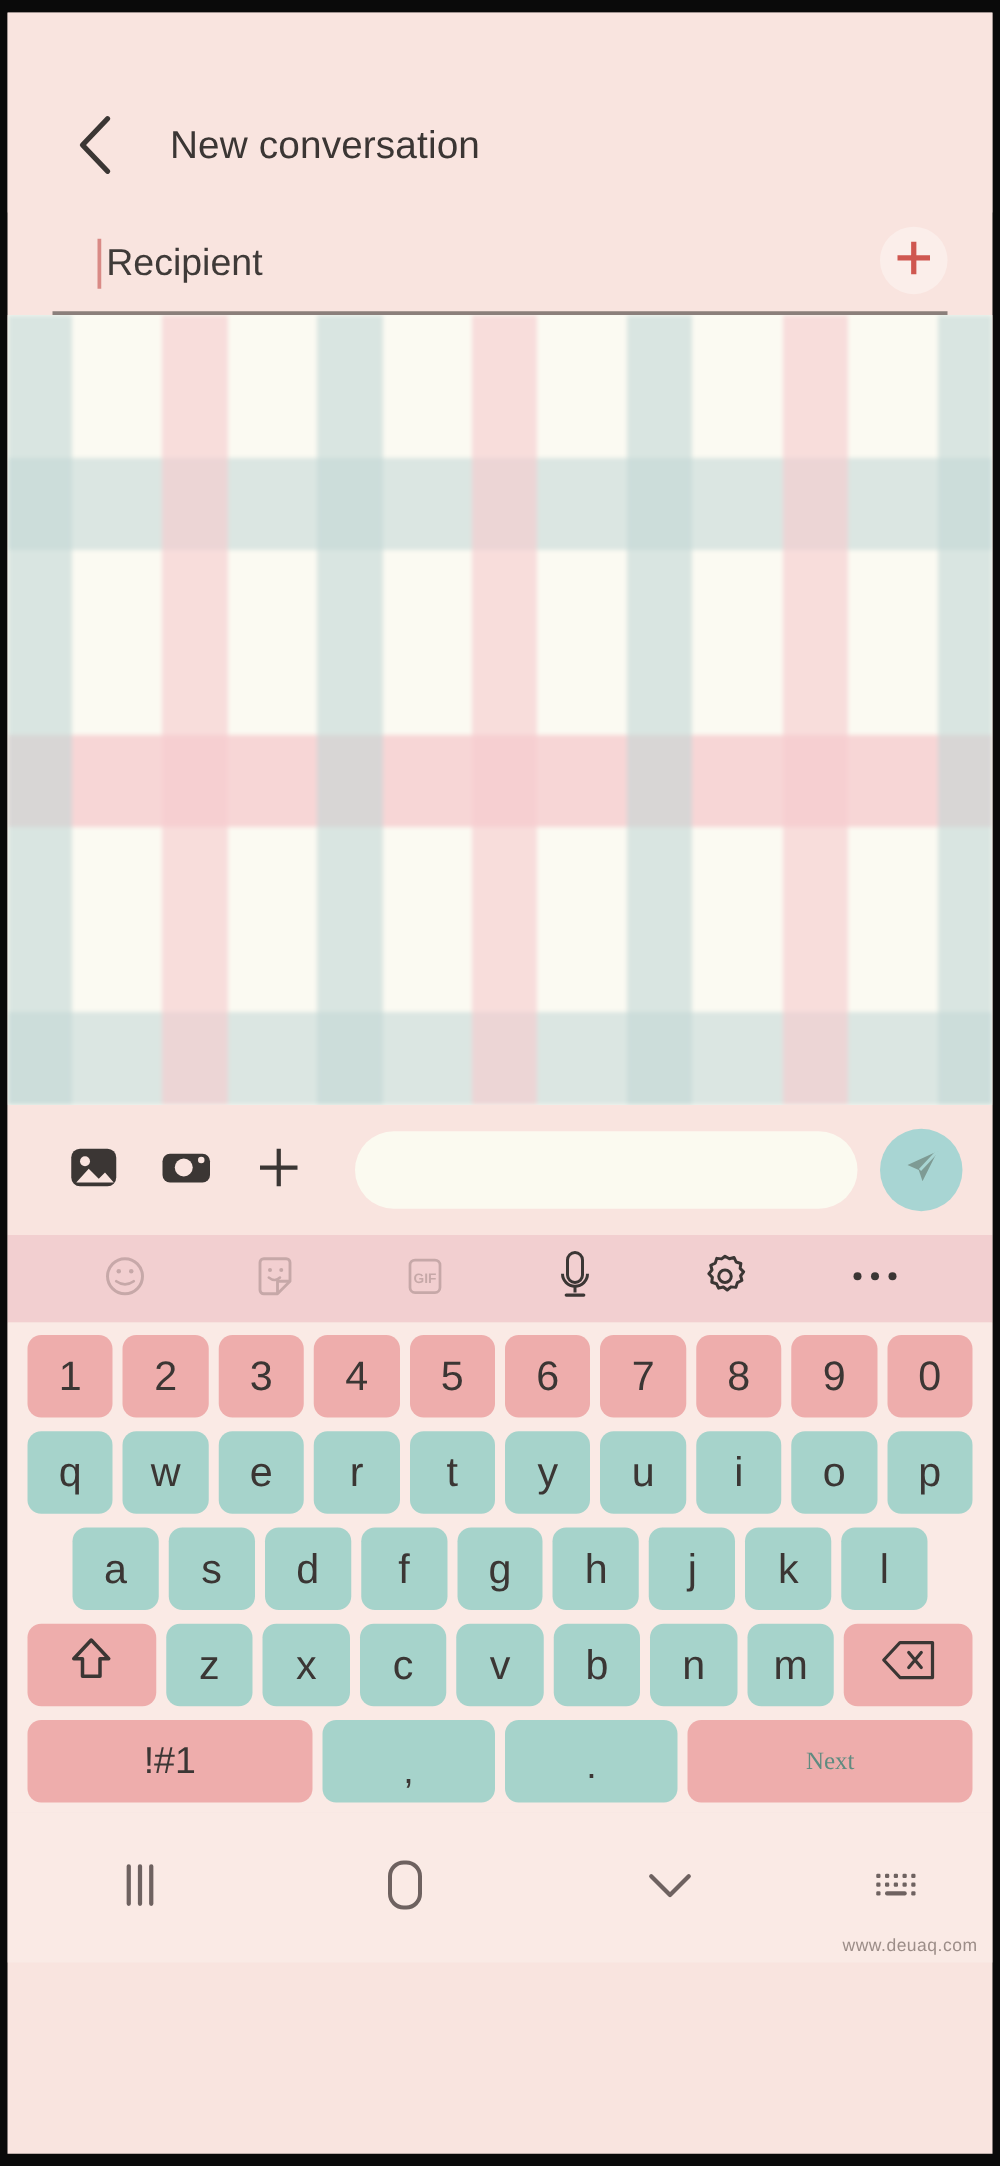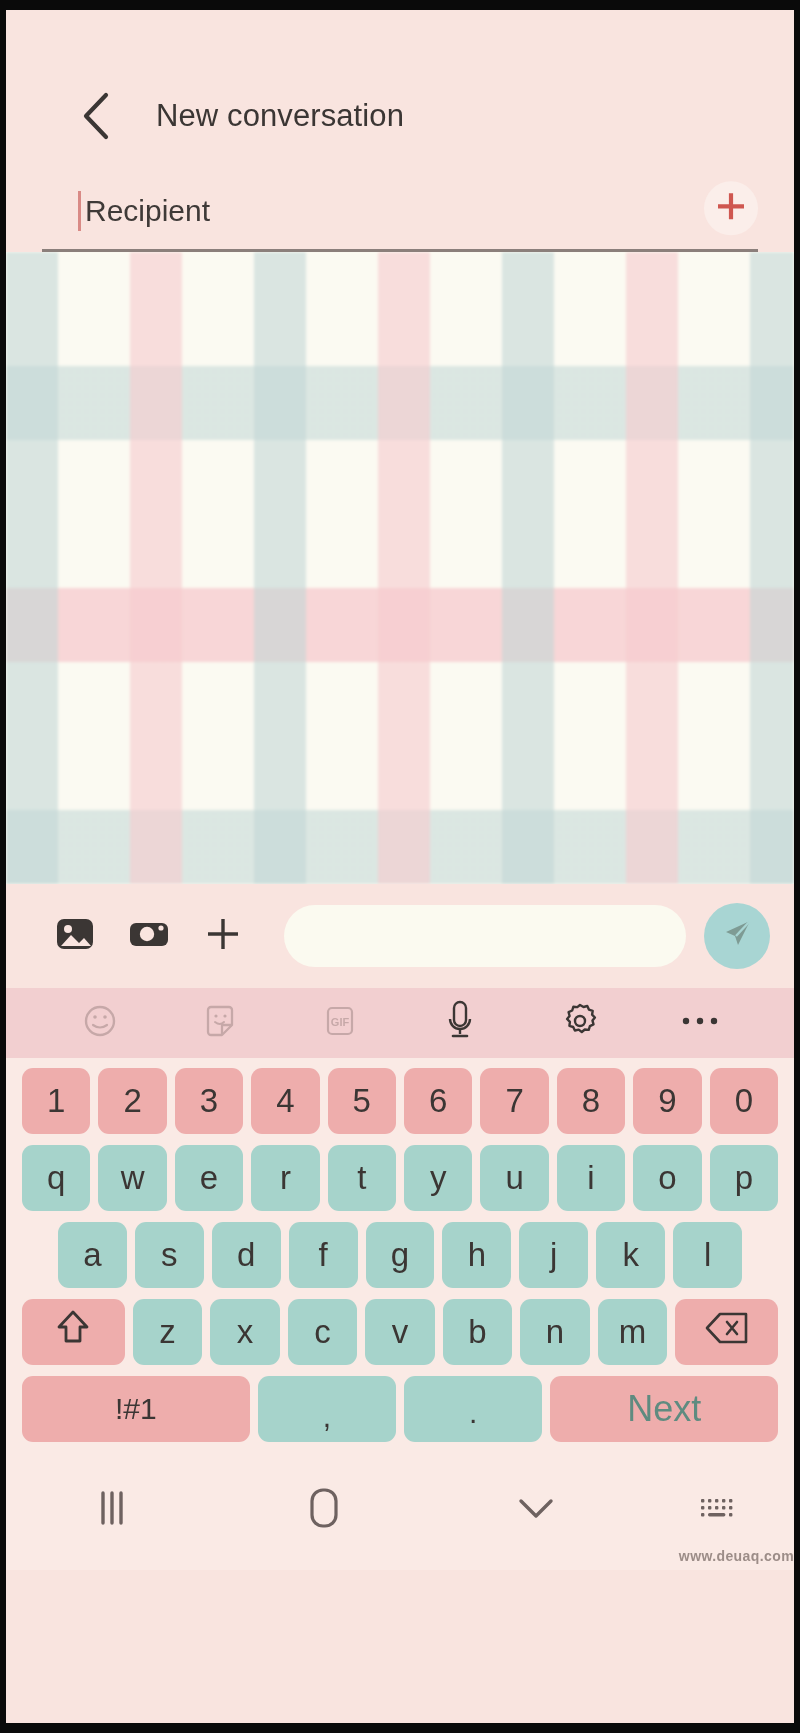--- a/index.html
+++ b/index.html
@@ -22,21 +22,21 @@
     border-top: 10px solid #0a0a0a;
     border-bottom: 10px solid #0a0a0a;
   }
 
   
   .app-header {
     height: 160px;
     background: #f9e4df;
     display: flex;
     align-items: center;
-    padding-left: 64px;
+    padding-left: 44px;
     padding-top: 52px;
   }
   .back-btn {
     width: 52px; height: 52px;
     display: flex; align-items: center; justify-content: center;
     cursor: pointer;
     flex: 0 0 auto;
   }
   .back-btn svg { display:block; }
   .header-title {
@@ -192,46 +192,45 @@
   .key.num { background: #eeadac; }
   .key.letter { background: #a6d3cb; }
   .key.fn-pink { background: #eeadac; }
   .key.fn-mint { background: #a6d3cb; }
   .row-letters2 { padding: 0 42px; }
   .key.shift, .key.backspace { flex: 1.48 1 0; }
   .key.sym { flex: 1.48 1 0; font-size: 30px; }
   .key.comma { flex: 0.9 1 0; font-size: 30px; align-items: flex-end; padding-bottom: 8px; }
   .key.space { flex: 5.1 1 0; font-size: 26px; color: #4a4542; }
   .key.period { flex: 0.9 1 0; font-size: 30px; align-items: flex-end; padding-bottom: 12px; }
-  .key.next { flex: 1.48 1 0; font-size: 36px; color: #5f8b80; }
+  .key.next { flex: 1.48 1 0; font-size: 20px; color: #5f8b80; font-family: Liberation Serif, serif; }
 
   
   .sys-nav {
     height: 120px;
     background: #faeae5;
     display: flex;
     align-items: center;
     position: relative;
   }
   .nav-btn {
     display: flex; align-items: center; justify-content: center;
     cursor: pointer;
   }
   .nav-recents { flex: 1 1 0; }
   .nav-home    { flex: 1 1 0; }
   .nav-hidekb  { flex: 1 1 0; }
   .nav-switchkb{ flex: 0.72 1 0; }
   .watermark {
     position: absolute;
-    right: 0;
+    right: 12px;
     bottom: 6px;
     font-size: 14px;
     color: #9c8d88;
     letter-spacing: 0.4px;
-    font-weight: bold;
   }
 </style>
 </head>
 <body>
 
 <div id="phone">
 
   <div class="app-header">
     <div class="back-btn">
       <span>

